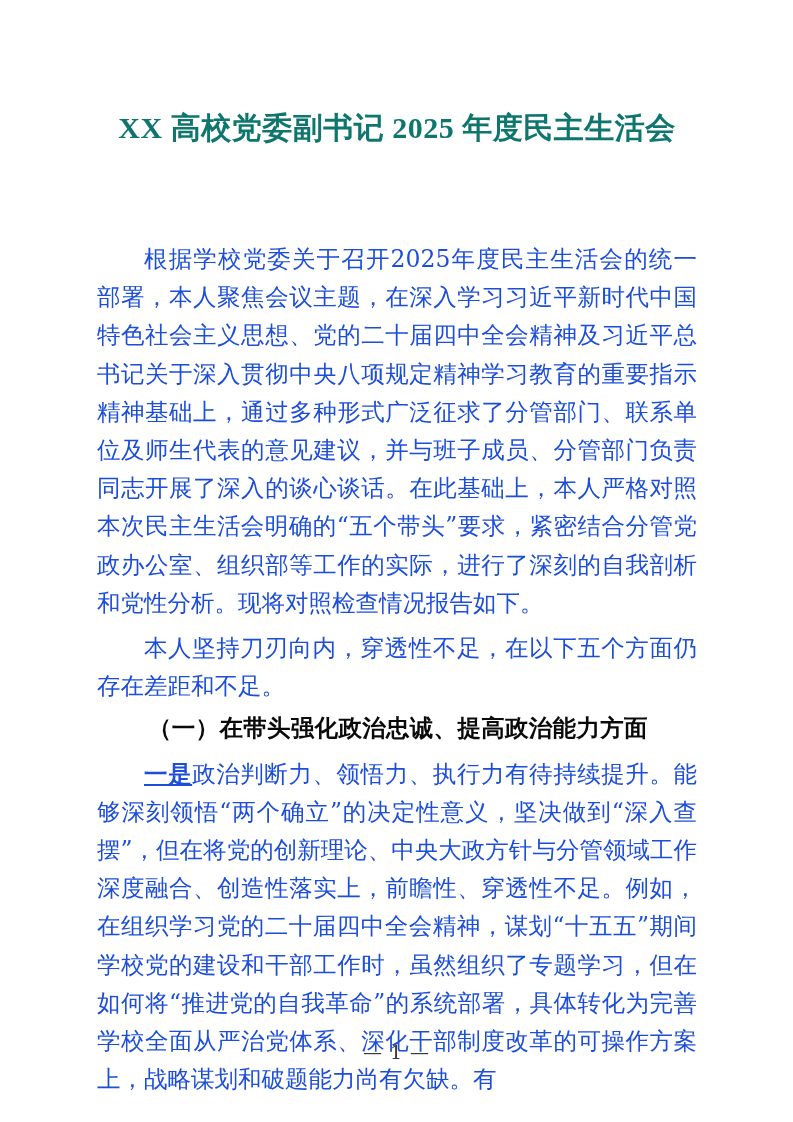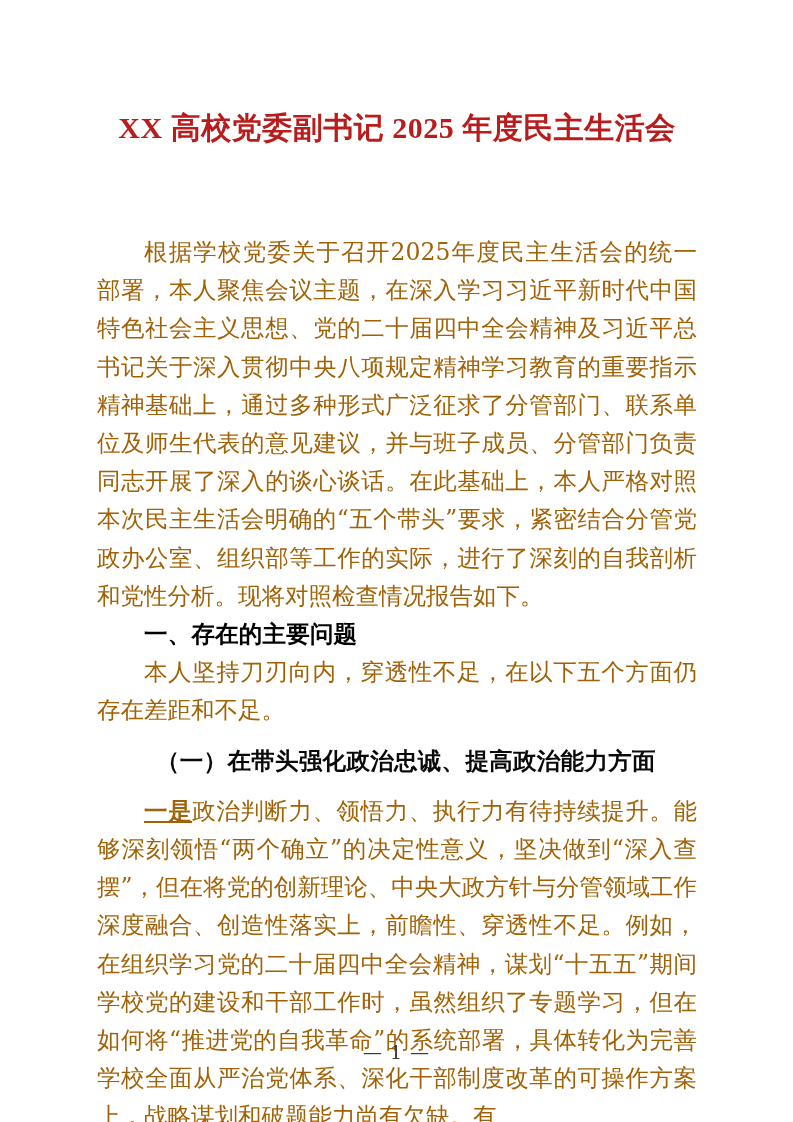--- a/index.html
+++ b/index.html
@@ -29,47 +29,47 @@
   
   .doc-title {
     margin: 0;
     padding: 0;
     text-align: center;
     font-family: "Liberation Serif", "DejaVu Serif", serif;
     font-weight: bold;
     font-size: 30px;
     line-height: 47px;
     letter-spacing: 0.5px;
-    color: #b91c1c;
+    color: #0f766e;
   }
   .title-block {
     position: absolute;
     left: 97px;
     top: 104px;
     width: 600px;
   }
 
   
   .body-block {
     position: absolute;
     left: 97px;
     top: 233px;
     width: 600px;
   }
 
   p.para {
-    margin: 0 0 0 0;
+    margin: 7px 0 0 0;
     padding: 0;
     font-family: "DejaVu Serif", "Liberation Serif", serif;
     font-size: 23.5px;
     line-height: 38.2px;
     text-align: justify;
     text-justify: inter-ideograph;
     text-indent: 47px;
-    color: #a16207;
+    color: #1d4ed8;
     font-weight: 400;
   }
 
   p.para.kai {
     font-style: normal;
   }
 
   
   p.heading-1 {
     margin: 0;
@@ -79,21 +79,21 @@
     font-size: 23.5px;
     line-height: 38.2px;
     text-indent: 47px;
     text-align: left;
     color: #000000;
     letter-spacing: 0.2px;
   }
 
   
   p.heading-2 {
-    margin: 12px;
+    margin: 4px;
     padding: 0;
     font-family: "DejaVu Serif", "Liberation Serif", serif;
     font-weight: bold;
     font-size: 23.5px;
     line-height: 38.2px;
     text-indent: 47px;
     text-align: left;
     color: #0a0a0a;
     letter-spacing: 0.3px;
   }
@@ -124,21 +124,20 @@
 <div class="page">
 
   <div class="title-block">
     <div class="doc-title">XX 高校党委副书记 2025 年度民主生活会</div>
   </div>
 
   <div class="body-block">
 
     <p class="para kai">根据学校党委关于召开2025年度民主生活会的统一部署，本人聚焦会议主题，在深入学习习近平新时代中国特色社会主义思想、党的二十届四中全会精神及习近平总书记关于深入贯彻中央八项规定精神学习教育的重要指示精神基础上，通过多种形式广泛征求了分管部门、联系单位及师生代表的意见建议，并与班子成员、分管部门负责同志开展了深入的谈心谈话。在此基础上，本人严格对照本次民主生活会明确的“五个带头”要求，紧密结合分管党政办公室、组织部等工作的实际，进行了深刻的自我剖析和党性分析。现将对照检查情况报告如下。</p>
 
-    <p class="heading-1">一、存在的主要问题</p>
 
     <p class="para kai">本人坚持刀刃向内，穿透性不足，在以下五个方面仍存在差距和不足。</p>
 
     <p class="heading-2">（一）在带头强化政治忠诚、提高政治能力方面</p>
 
     <p class="para kai"><span class="lead">一是</span><span>政治判断力、领悟力、执行力有待持续提升。能够深刻领悟“两个确立”的决定性意义，坚决做到“深入查摆”，但在将党的创新理论、中央大政方针与分管领域工作深度融合、创造性落实上，前瞻性、穿透性不足。例如，在组织学习党的二十届四中全会精神，谋划“十五五”期间学校党的建设和干部工作时，虽然组织了专题学习，但在如何将“推进党的自我革命”的系统部署，具体转化为完善学校全面从严治党体系、深化干部制度改革的可操作方案上，战略谋划和破题能力尚有欠缺。有</span></p>
 
   </div>
 
   <div class="page-footer">— 1 —</div>

